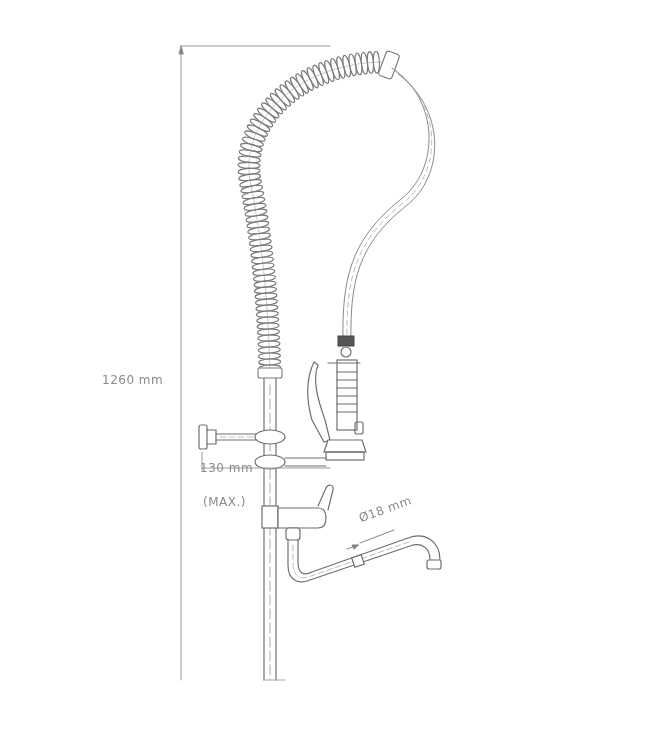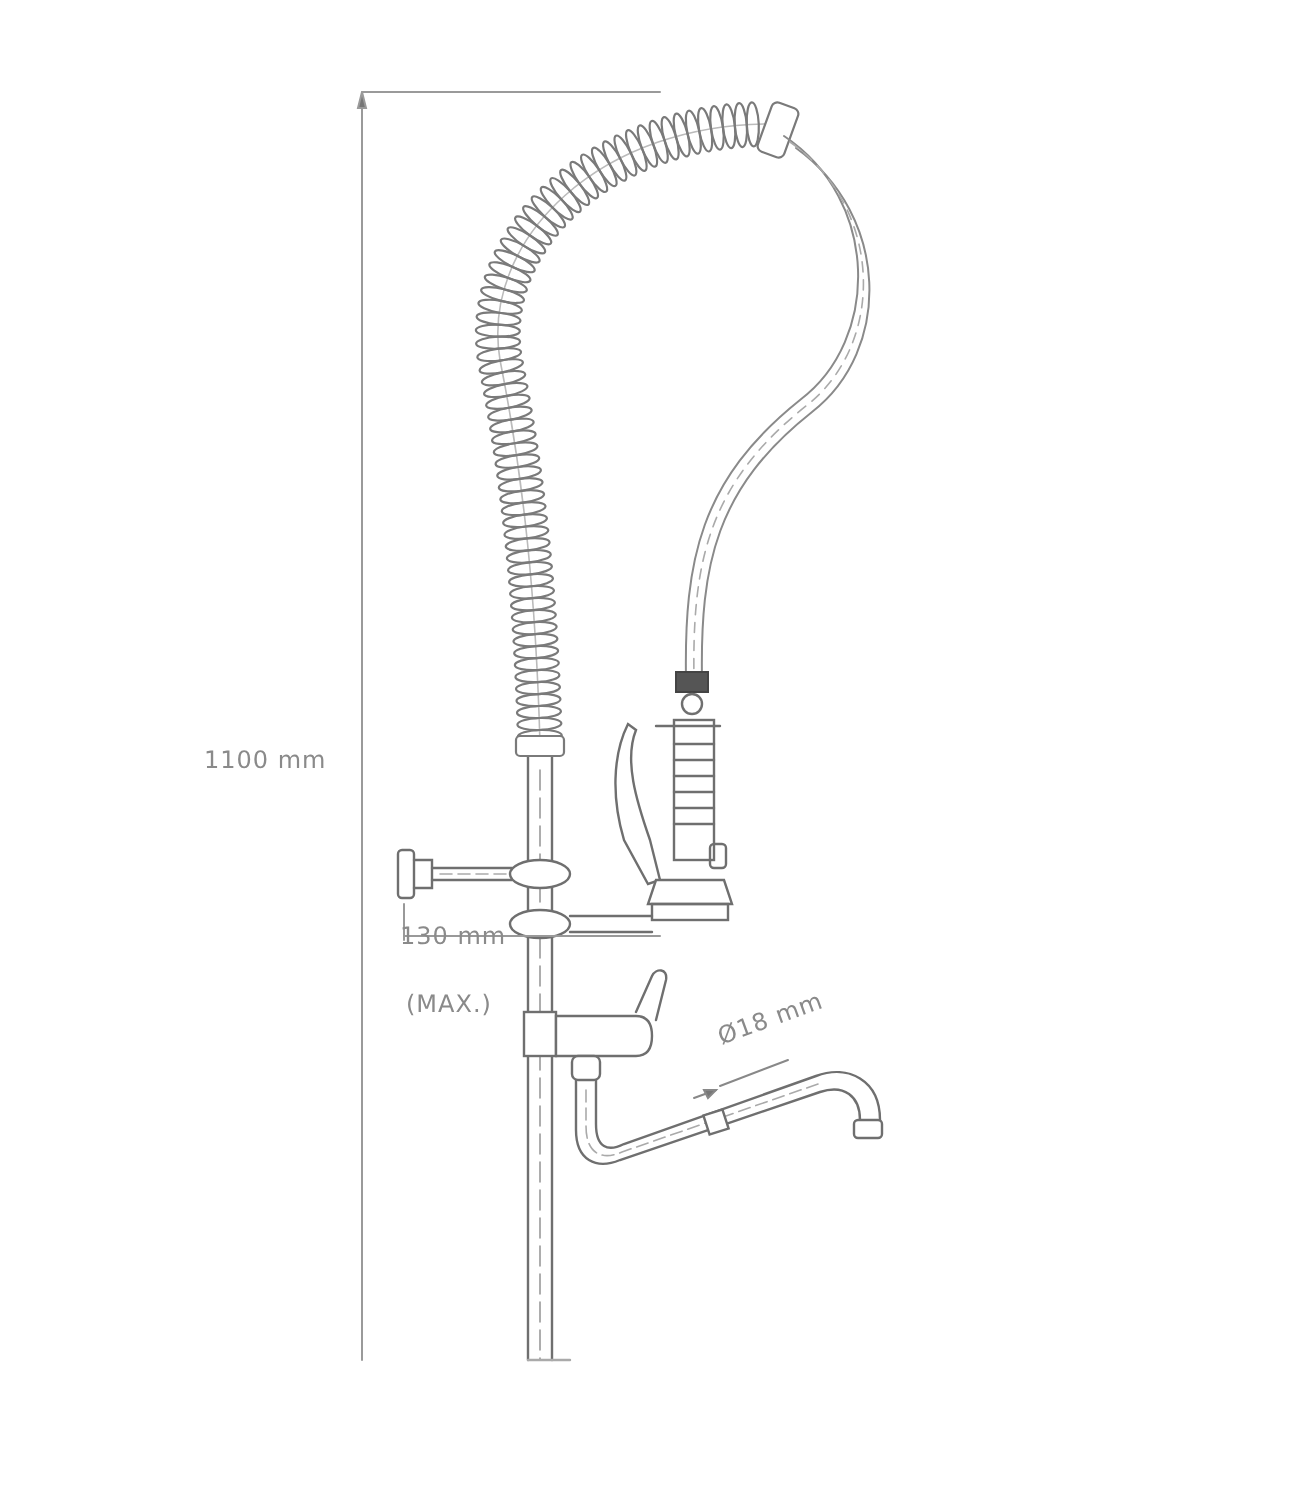--- a/index.html
+++ b/index.html
@@ -162,16 +162,16 @@
     </g>
 
     <g stroke="#888" stroke-width="1">
       <line x1="347" y1="549" x2="358" y2="545"></line>
       <line x1="360" y1="543" x2="394" y2="530"></line>
       <polygon points="358,545 352,545 354,549" fill="#777"></polygon>
     </g>
   </g>
 </svg>
 
-<div class="lbl" id="dim-height">1100 mm</div>
+<div class="lbl" id="dim-height">1260 mm</div>
 <div class="lbl" id="dim-reach">130 mm</div>
 <div class="lbl" id="dim-reach-max">(MAX.)</div>
 <div class="lbl" id="dim-dia">Ø18 mm</div>
 
 </body></html>

